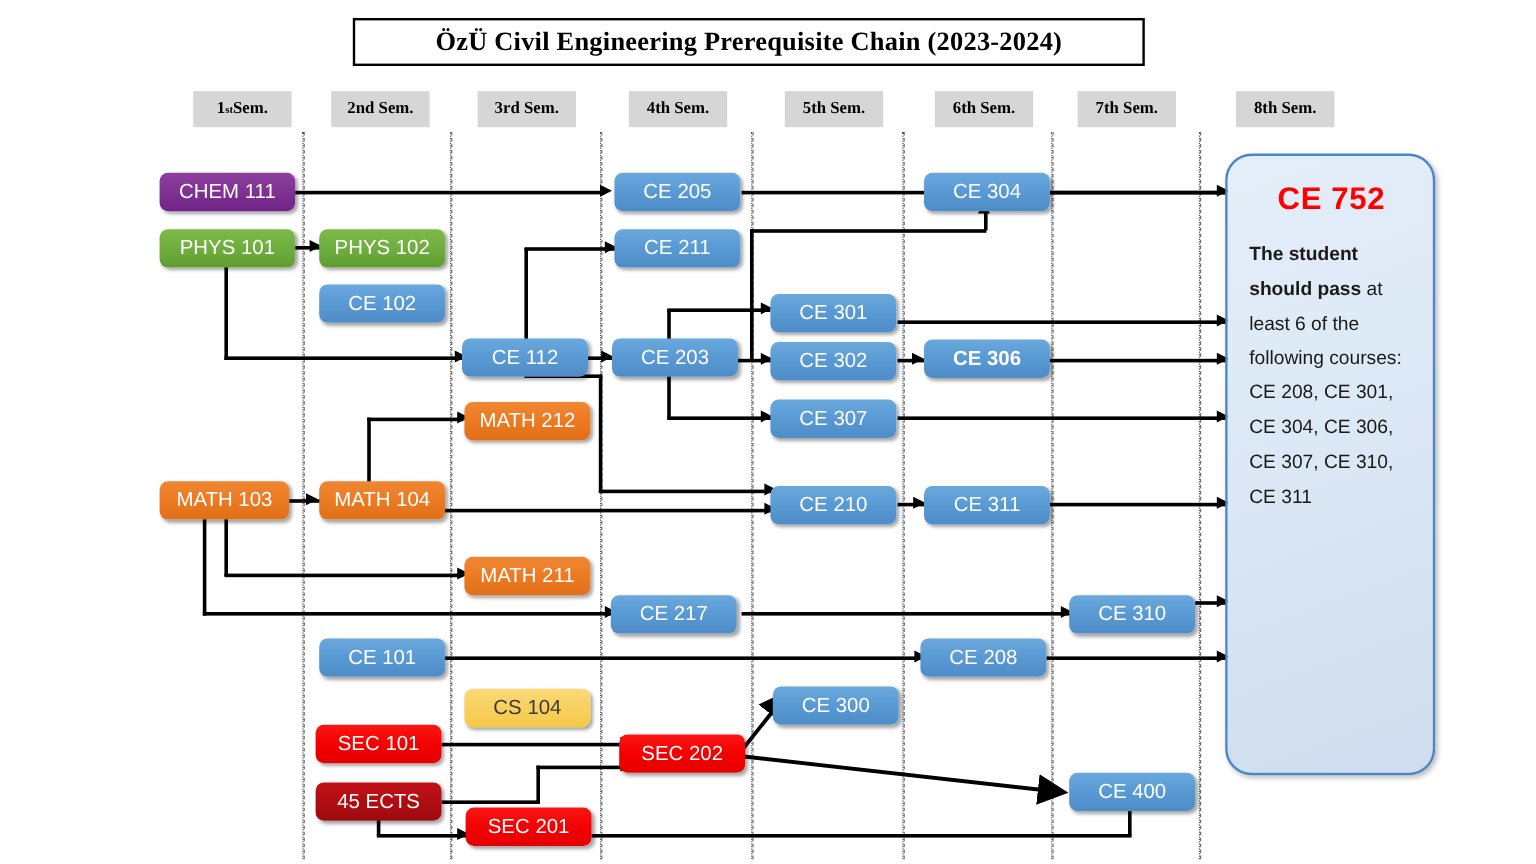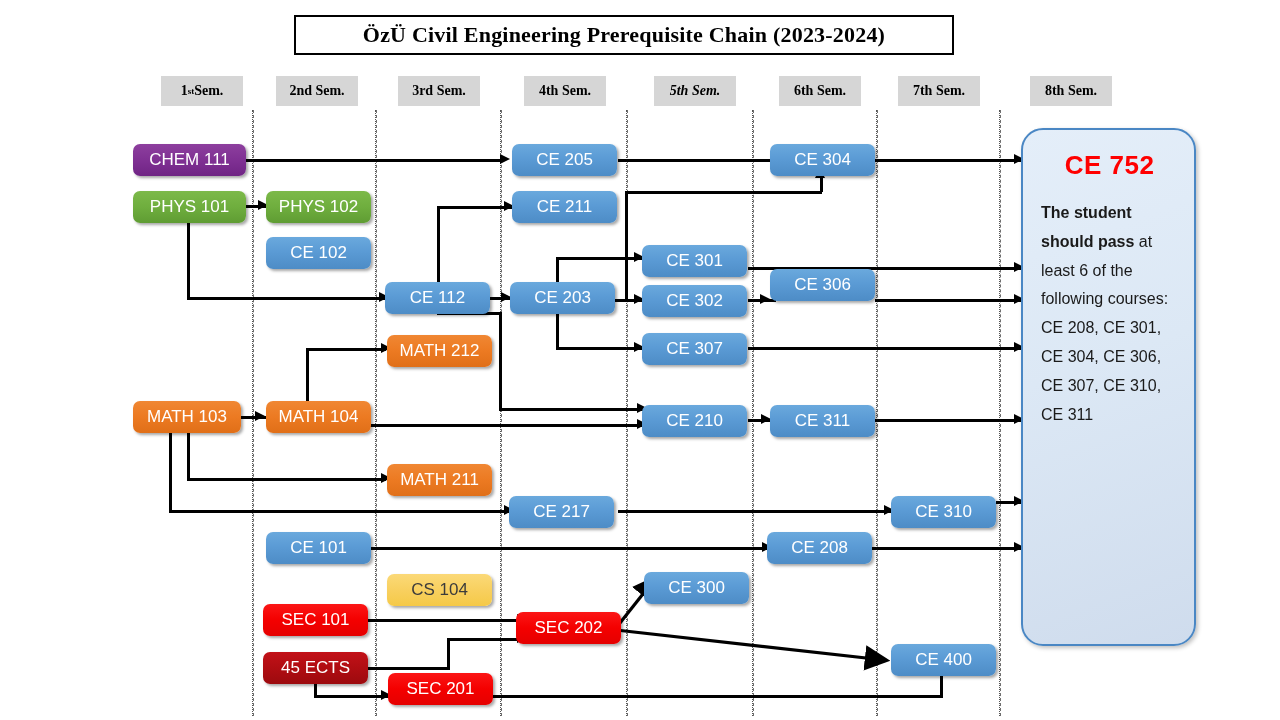--- a/index.html
+++ b/index.html
@@ -102,21 +102,21 @@
   </div>
   <div class="sem-head" style="left:276px;top:76px;width:82px;">
       <span>2nd Sem.</span>
     </div>
   <div class="sem-head" style="left:398px;top:76px;width:82px;">
       <span>3rd Sem.</span>
     </div>
   <div class="sem-head" style="left:524px;top:76px;width:82px;">
       <span>4th Sem.</span>
     </div>
-  <div class="sem-head" style="left:654px;top:76px;width:82px;font-style:italic;">
+  <div class="sem-head" style="left:654px;top:76px;width:82px;">
       <span>5th Sem.</span>
     </div>
   <div class="sem-head" style="left:779px;top:76px;width:82px;text-align:right;">
       <span>6th Sem.</span>
     </div>
   <div class="sem-head" style="left:898px;top:76px;width:82px;">
       <span>7th Sem.</span>
     </div>
   <div class="sem-head" style="left:1030px;top:76px;width:82px;">
       <span>8th Sem.</span>
@@ -331,21 +331,21 @@
   <div class="box c-blue" style="left:642px;top:405px;width:105px;height:32px;">
     <span>CE 210</span>
   </div>
   <div class="box c-blue" style="left:644px;top:572px;width:105px;height:32px;">
     <span>CE 300</span>
   </div>
 
   <div class="box c-blue" style="left:770px;top:144px;width:105px;height:32px;">
     <span>CE 304</span>
   </div>
-  <div class="box c-blue" style="left:770px;top:269px;width:105px;height:32px;">
+  <div class="box c-blue" style="left:770px;top:283px;width:105px;height:32px;font-weight:bold;">
     <span>CE 306</span>
   </div>
   <div class="box c-blue" style="left:770px;top:405px;width:105px;height:32px;">
     <span>CE 311</span>
   </div>
   <div class="box c-blue" style="left:767px;top:532px;width:105px;height:32px;">
     <span>CE 208</span>
   </div>
 
   <div class="box c-blue" style="left:891px;top:496px;width:105px;height:32px;">

